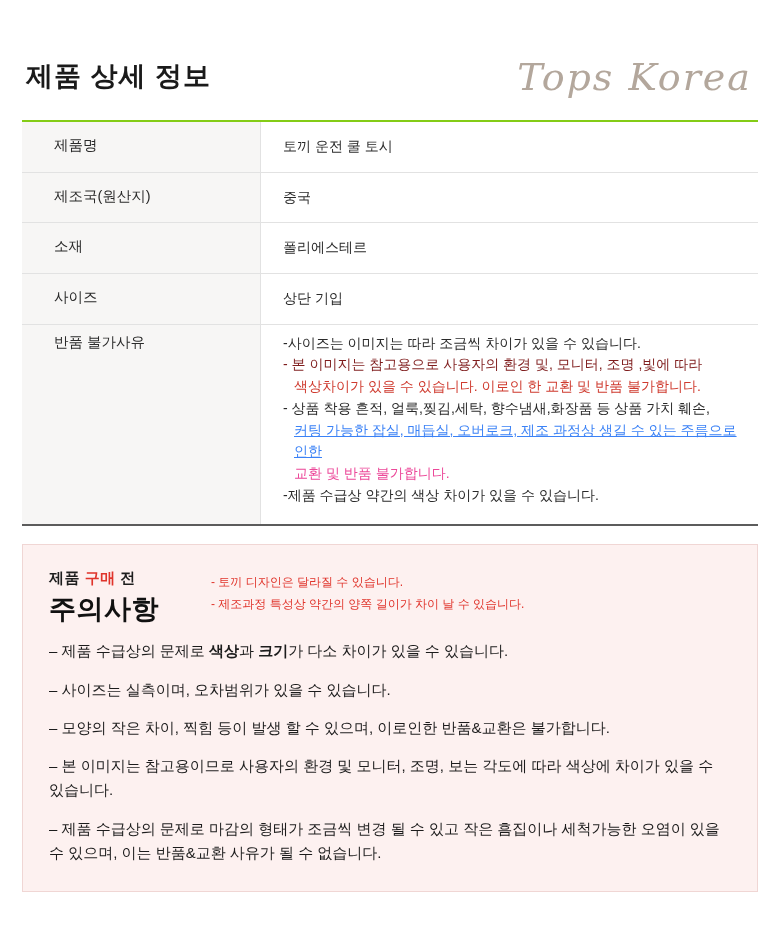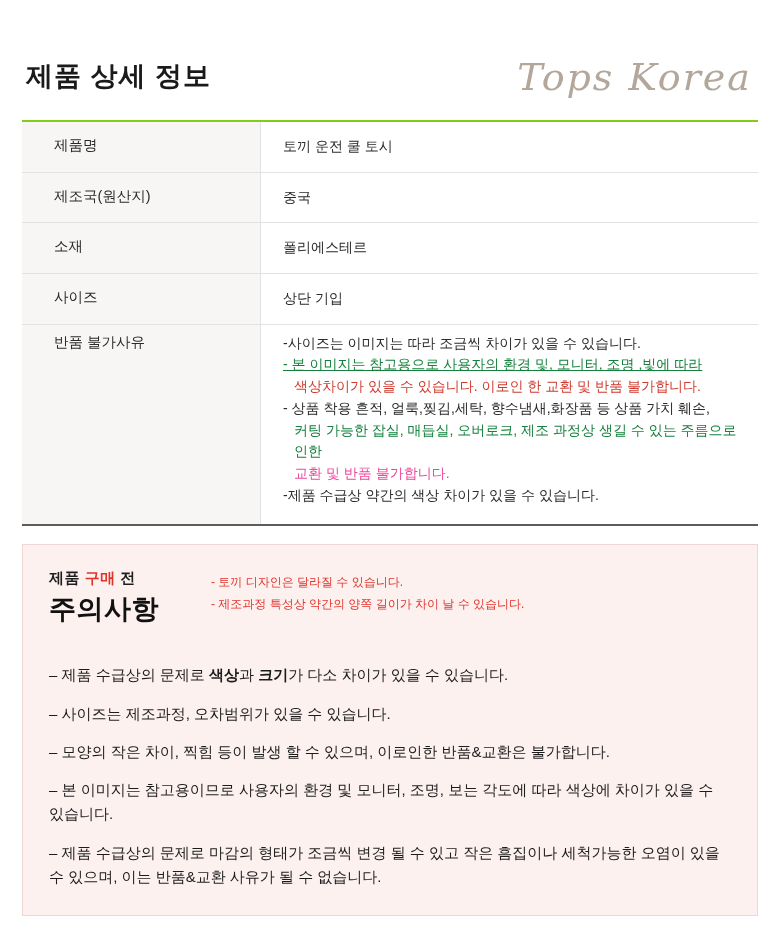--- a/index.html
+++ b/index.html
@@ -127,21 +127,21 @@
     padding-top: 4px;
   }
   .caution-head-right .lead {
     display: block;
     color: #e0342b;
     font-size: 12px;
     line-height: 1.85;
     white-space: nowrap;
   }
   .caution-list {
-    margin-top: 36px;
+    margin-top: 12px;
   }
   .caution-list p {
     margin: 0 0 14px 0;
     font-size: 15px;
     color: #1c1c1c;
     line-height: 1.62;
   }
   .caution-list p:last-child { margin-bottom: 0; }
   .caution-list b { font-weight: bold; }
 </style>
@@ -170,24 +170,24 @@
           <td>폴리에스테르</td>
         </tr>
         <tr>
           <th>사이즈</th>
           <td>상단 기입</td>
         </tr>
         <tr class="tall">
           <th>반품 불가사유</th>
           <td>
             <span class="note-line" style="color: rgb(42, 42, 42);">-사이즈는 이미지는 따라 조금씩 차이가 있을 수 있습니다.</span>
-            <span class="note-line" style="color: #15803d; text-decoration: underline;">- 본 이미지는 참고용으로 사용자의 환경 및, 모니터, 조명 ,빛에 따라</span>
+            <span class="note-line" style="color: #7f1d1d;">- 본 이미지는 참고용으로 사용자의 환경 및, 모니터, 조명 ,빛에 따라</span>
             <span class="note-line note-indent" style="color: rgb(207, 58, 46);">색상차이가 있을 수 있습니다. 이로인 한 교환 및 반품 불가합니다.</span>
             <span class="note-line" style="color: rgb(42, 42, 42);">- 상품 착용 흔적, 얼룩,찢김,세탁, 향수냄새,화장품 등 상품 가치 훼손,</span>
-            <span class="note-line note-indent" style="color: #15803d;">커팅 가능한 잡실, 매듭실, 오버로크, 제조 과정상 생길 수 있는 주름으로 인한</span>
+            <span class="note-line note-indent" style="color: #3b82f6; text-decoration: underline;">커팅 가능한 잡실, 매듭실, 오버로크, 제조 과정상 생길 수 있는 주름으로 인한</span>
             <span class="note-line note-indent" style="color: #ec4899;">교환 및 반품 불가합니다.</span>
             <span class="note-line" style="color: rgb(42, 42, 42);">-제품 수급상 약간의 색상 차이가 있을 수 있습니다.</span>
           </td>
         </tr>
       </tbody>
   </table>
 
   <div class="caution">
     <div class="caution-head">
       <div class="caution-head-left">
@@ -196,20 +196,20 @@
         </div>
         <div class="caution-title">주의사항</div>
       </div>
       <div class="caution-head-right">
           <span class="lead">- 토끼 디자인은 달라질 수 있습니다.</span>
           <span class="lead">- 제조과정 특성상 약간의 양쪽 길이가 차이 날 수 있습니다.</span>
         </div>
     </div>
     <div class="caution-list">
         <p><span>– 제품 수급상의 문제로 </span><b>색상</b><span>과 </span><b>크기</b><span>가 다소 차이가 있을 수 있습니다.</span></p>
-        <p><span>– 사이즈는 제조과정, 오차범위가 있을 수 있습니다.</span></p>
+        <p><span>– 사이즈는 실측이며, 오차범위가 있을 수 있습니다.</span></p>
         <p><span>– 모양의 작은 차이, 찍힘 등이 발생 할 수 있으며, 이로인한 반품&amp;교환은 불가합니다.</span></p>
         <p><span>– 본 이미지는 참고용이므로 사용자의 환경 및 모니터, 조명, 보는 각도에 따라 색상에 차이가 있을 수 있습니다.</span></p>
         <p><span>– 제품 수급상의 문제로 마감의 형태가 조금씩 변경 될 수 있고 작은 흠집이나 세척가능한 오염이 있을 수 있으며, 이는 반품&amp;교환 사유가 될 수 없습니다.</span></p>
       </div>
   </div>
 
 </div>
 
 </body></html>

